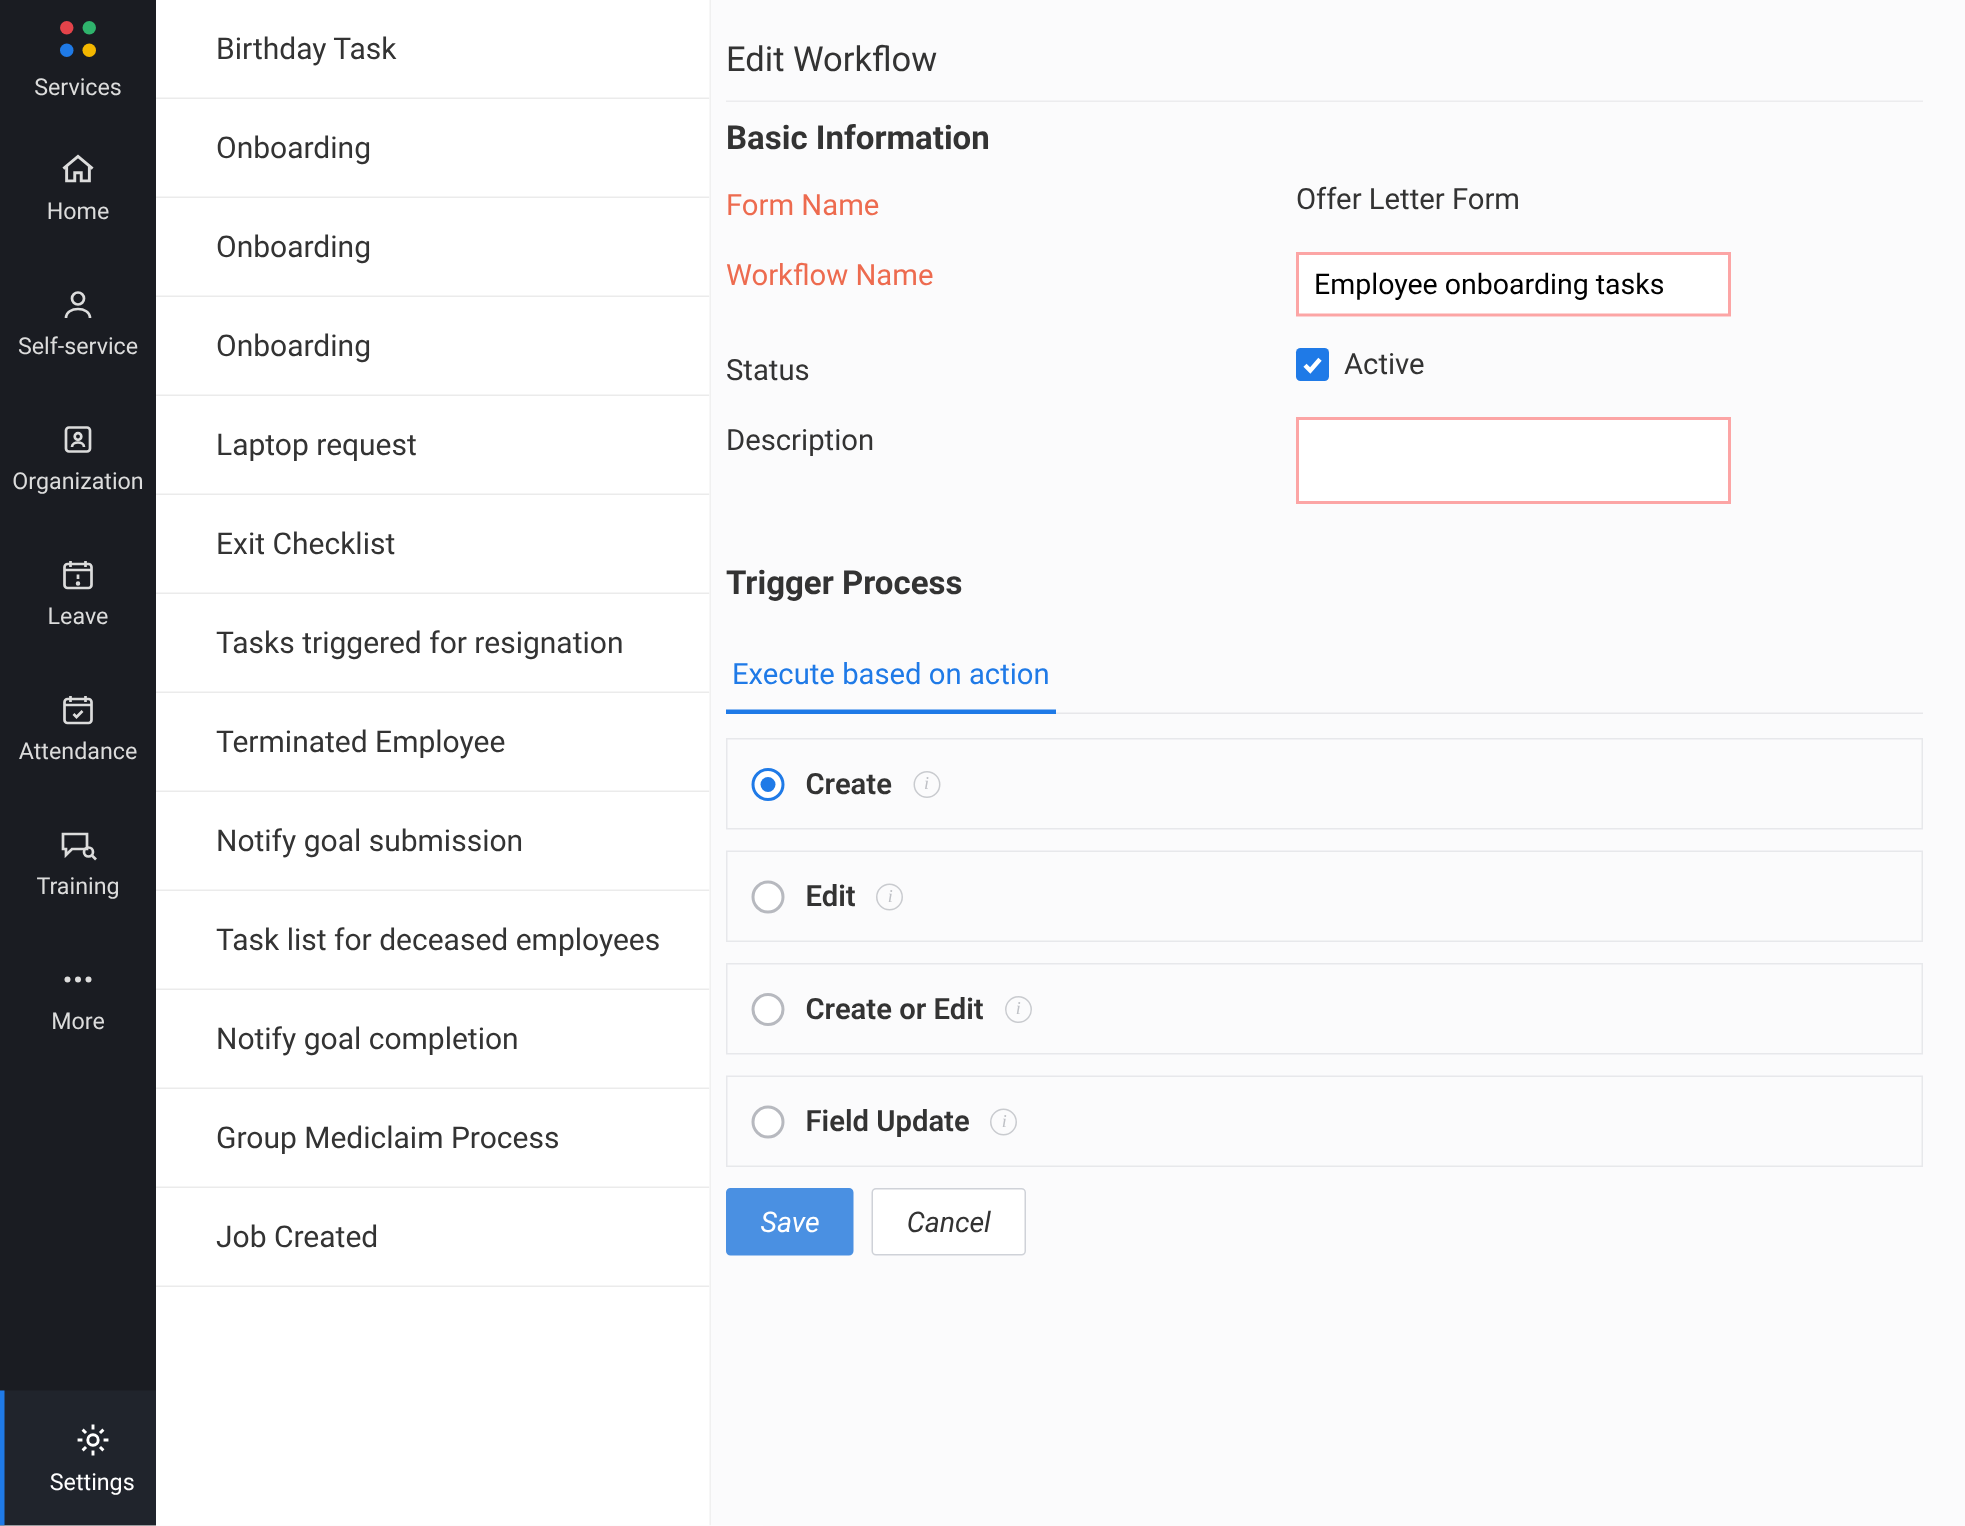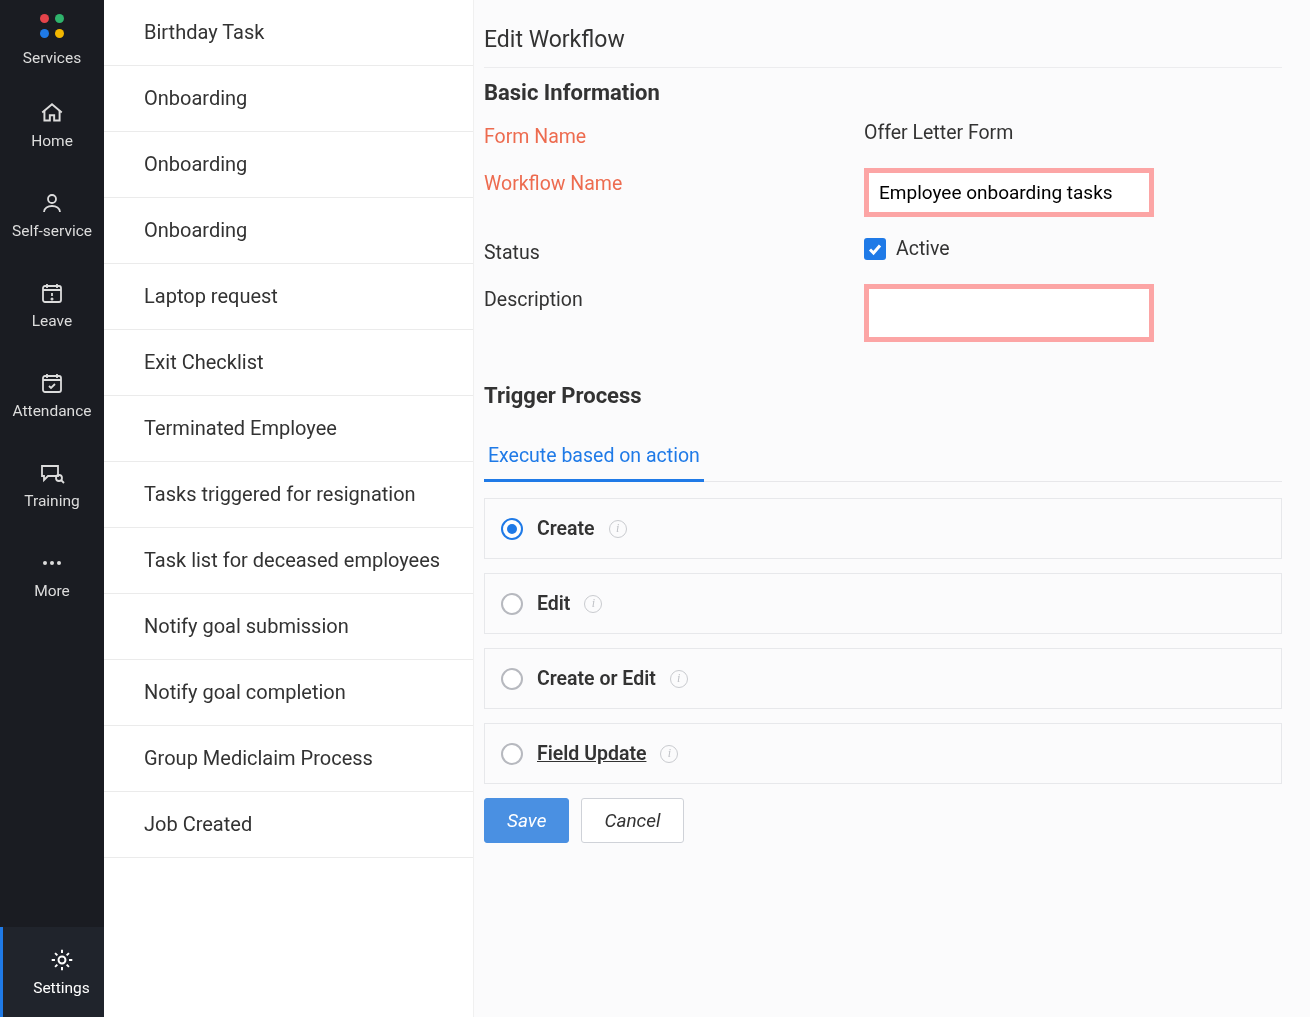--- a/index.html
+++ b/index.html
@@ -89,21 +89,21 @@
       font-weight: 700;
       padding: 12px 0 16px 0;
     }
     
     .form-row { display: flex; align-items: flex-start; margin-bottom: 20px; }
     .form-row .lbl { width: 380px; font-size: 19.5px; color:#333; padding-top:4px;}
     .form-row .lbl.req { color:#ed6b4f; }
     .form-row .ctrl { flex:1; font-size: 19.5px; }
     .txt-input, .txt-area {
       width: 290px;
-      border: 5px solid #fca5a5;
+      border: 2px solid #fca5a5;
       background:#fff;
       font-size: 19px;
       padding: 8px 10px;
     }
     .txt-area { height: 58px; resize: none;}
     .chk-row { display:flex; align-items:flex-end; gap:10px;}
     .chk {
       width:22px; height:22px; border-radius:3px;
       background:#1f7ae7; display:flex; align-items:center; justify-content:center;
     }
@@ -175,20 +175,30 @@
   <div class="nav-item">
     <div class="icon-box">
       <svg width="24" height="24" viewBox="0 0 24 24" fill="none" stroke="#dcdcdc" stroke-width="1.8">
           <circle cx="12" cy="8" r="4"></circle>
           <path d="M4 21c0-4 4-6 8-6s8 2 8 6"></path>
         </svg>
     </div>
     <span class="label">Self-service</span>
   </div>
 
+  <div class="nav-item">
+    <div class="icon-box">
+      <svg width="24" height="24" viewBox="0 0 24 24" fill="none" stroke="#dcdcdc" stroke-width="1.8">
+          <rect x="4" y="4" width="16" height="16" rx="2"></rect>
+          <circle cx="12" cy="10" r="2.2"></circle>
+          <path d="M8 17c0-2 2-3 4-3s4 1 4 3"></path>
+        </svg>
+    </div>
+    <span class="label">Organization</span>
+  </div>
 
   <div class="nav-item">
     <div class="icon-box">
       <svg width="24" height="24" viewBox="0 0 24 24" fill="none" stroke="#dcdcdc" stroke-width="1.8">
           <rect x="3" y="5" width="18" height="16" rx="2"></rect>
           <path d="M7 3v4M17 3v4M3 9h18"></path>
           <path d="M12 12v3"></path>
           <circle cx="12" cy="18" r="0.6" fill="#dcdcdc"></circle>
         </svg>
     </div>
@@ -239,24 +249,24 @@
   </div>
 </nav>
 
 <aside class="list-col" id="workflow-list">
     <div class="wf-item">Birthday Task</div>
     <div class="wf-item">Onboarding</div>
     <div class="wf-item">Onboarding</div>
     <div class="wf-item">Onboarding</div>
     <div class="wf-item">Laptop request</div>
     <div class="wf-item">Exit Checklist</div>
+    <div class="wf-item">Tasks triggered for resignation</div>
     <div class="wf-item">Terminated Employee</div>
-    <div class="wf-item">Tasks triggered for resignation</div>
+    <div class="wf-item">Notify goal submission</div>
     <div class="wf-item">Task list for deceased employees</div>
-    <div class="wf-item">Notify goal submission</div>
     <div class="wf-item">Notify goal completion</div>
     <div class="wf-item">Group Mediclaim Process</div>
     <div class="wf-item">Job Created</div>
   </aside>
 
 <main class="editor">
   <div class="ed-inner">
     <div class="ed-title">Edit Workflow</div>
     <hr class="ed-divider">
 
@@ -313,21 +323,21 @@
           <span style="font-weight: 600;">Edit</span>
           <div class="info-ic">i</div>
         </div>
         <div class="radio-row">
           <div class="radio"></div>
           <span style="font-weight: 600;">Create or Edit</span>
           <div class="info-ic">i</div>
         </div>
         <div class="radio-row">
           <div class="radio"></div>
-          <span style="font-weight: 600; text-decoration: underline;">Field Update</span>
+          <span style="font-weight: 600;">Field Update</span>
           <div class="info-ic">i</div>
         </div>
       </div>
 
     <div class="btn-row">
       <button class="btn btn-primary">Save</button>
       <button class="btn btn-secondary">Cancel</button>
     </div>
   </div>
 </main>

